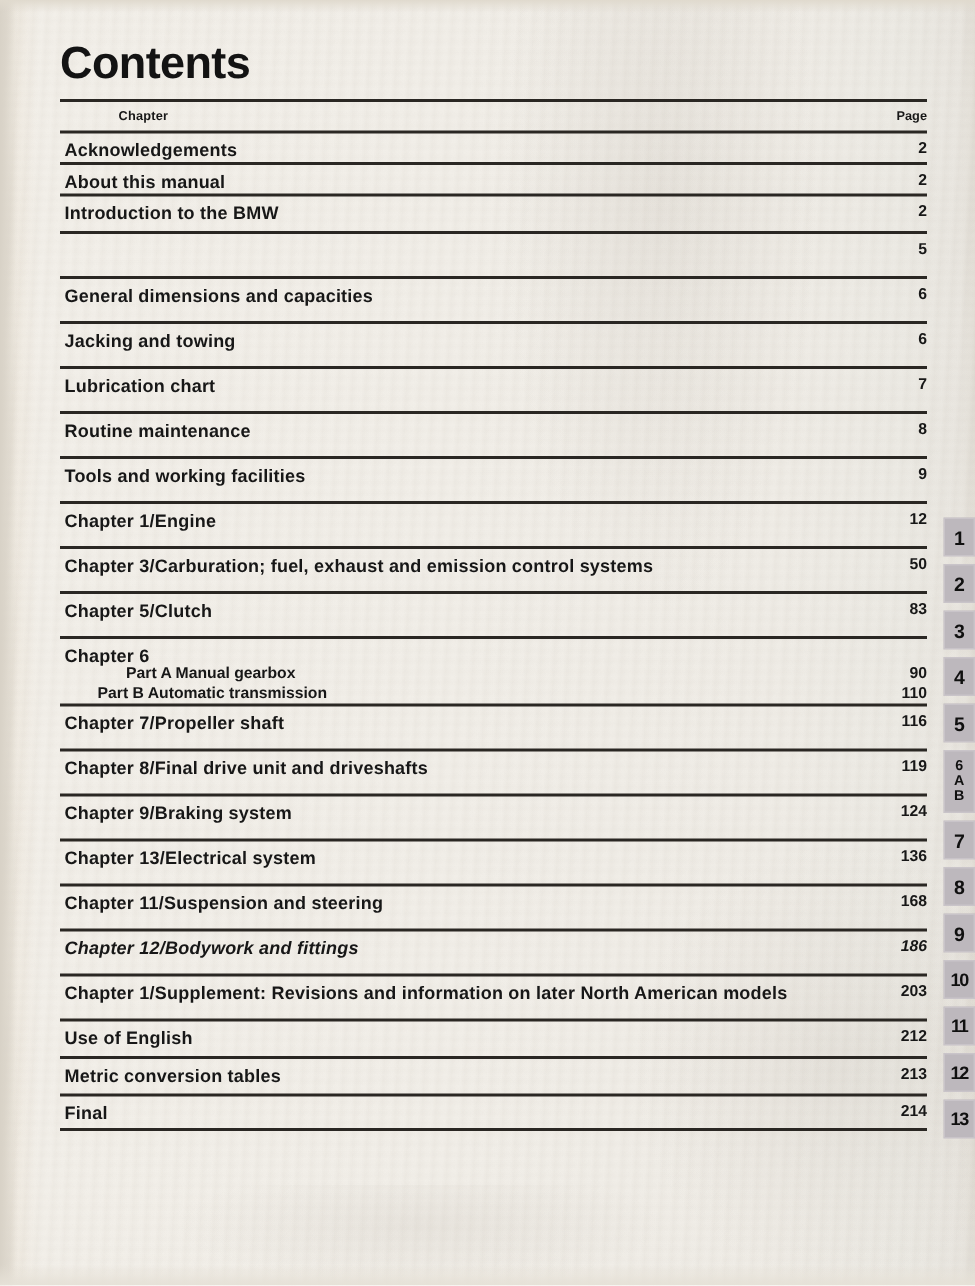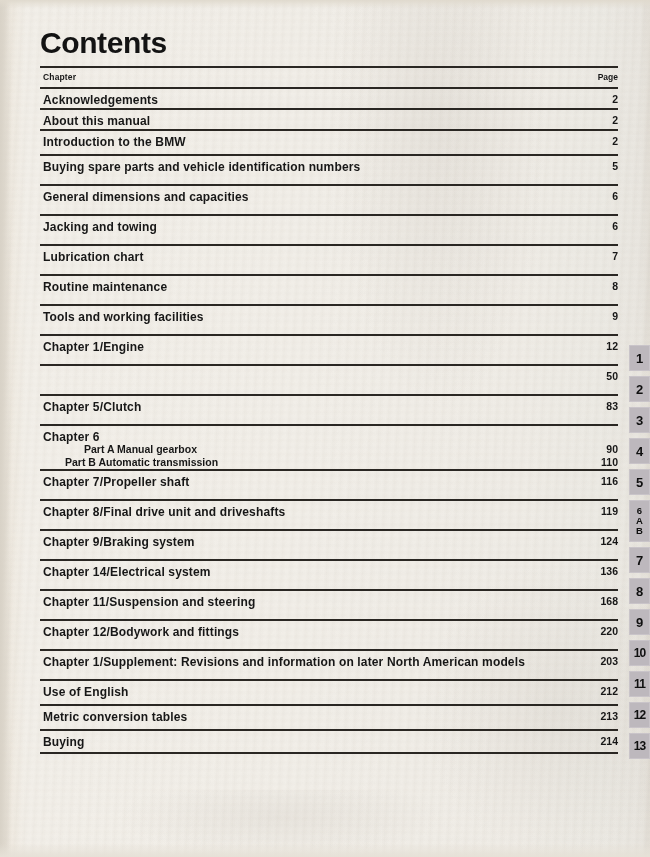--- a/index.html
+++ b/index.html
@@ -125,21 +125,21 @@
     position: absolute;
     right: 0px;
     top: 4px;
     font-size: 10.5px;
     font-weight: bold;
     text-align: center;
     color: #171717;
   }
 
   .row.head .label,
-  .row.head .page { font-size: 8.5px; }
+  .row.head .page { font-size: 8.5px; margin-left: 36px; }
 
   
   .row.multi .label { top: 4px; }
   .row.multi .sub {
     position: absolute;
     left: 25px;
     font-size: 10.5px;
     font-weight: bold;
     white-space: nowrap;
     color: #171717;
@@ -208,21 +208,20 @@
       </div>
       <div class="row" style="height: 21px;">
         <span class="label">About this manual</span>
         <span class="page">2</span>
       </div>
       <div class="row" style="height: 25px;">
         <span class="label">Introduction to the BMW</span>
         <span class="page">2</span>
       </div>
       <div class="row" style="height: 30px;">
-        <span class="label">Buying spare parts and vehicle identification numbers</span>
         <span class="page">5</span>
       </div>
       <div class="row" style="height: 30px;">
         <span class="label">General dimensions and capacities</span>
         <span class="page">6</span>
       </div>
       <div class="row" style="height: 30px;">
         <span class="label">Jacking and towing</span>
         <span class="page">6</span>
       </div>
@@ -236,20 +235,21 @@
       </div>
       <div class="row" style="height: 30px;">
         <span class="label">Tools and working facilities</span>
         <span class="page">9</span>
       </div>
       <div class="row" style="height: 30px;">
         <span class="label">Chapter 1/Engine</span>
         <span class="page">12</span>
       </div>
       <div class="row" style="height: 30px;">
+        <span class="label">Chapter 3/Carburation; fuel, exhaust and emission control systems</span>
         <span class="page">50</span>
       </div>
       <div class="row" style="height: 30px;">
         <span class="label">Chapter 5/Clutch</span>
         <span class="page">83</span>
       </div>
       <div class="row multi" style="height: 45px;">
         <span class="label">Chapter 6</span>
         <span class="sub l1">Part A Manual gearbox</span>
         <span class="sub l2">Part B Automatic transmission</span>
@@ -262,45 +262,45 @@
       </div>
       <div class="row" style="height: 30px;">
         <span class="label">Chapter 8/Final drive unit and driveshafts</span>
         <span class="page">119</span>
       </div>
       <div class="row" style="height: 30px;">
         <span class="label">Chapter 9/Braking system</span>
         <span class="page">124</span>
       </div>
       <div class="row" style="height: 30px;">
-        <span class="label">Chapter 14/Electrical system</span>
+        <span class="label">Chapter 13/Electrical system</span>
         <span class="page">136</span>
       </div>
       <div class="row" style="height: 30px;">
         <span class="label">Chapter 11/Suspension and steering</span>
         <span class="page">168</span>
       </div>
-      <div class="row" style="height: 30px;">
+      <div class="row" style="height: 30px; font-style: italic;">
         <span class="label">Chapter 12/Bodywork and fittings</span>
-        <span class="page">220</span>
+        <span class="page">186</span>
       </div>
       <div class="row" style="height: 30px;">
         <span class="label">Chapter 1/Supplement: Revisions and information on later North American models</span>
         <span class="page">203</span>
       </div>
       <div class="row" style="height: 25px;">
         <span class="label">Use of English</span>
         <span class="page">212</span>
       </div>
       <div class="row" style="height: 25px;">
         <span class="label">Metric conversion tables</span>
         <span class="page">213</span>
       </div>
       <div class="row" style="height: 25px;">
-        <span class="label">Buying</span>
+        <span class="label">Final</span>
         <span class="page">214</span>
       </div>
     </div>
 
   <div id="tabs">
       <div class="tab" style="top: 345px; height: 26px;">
         <span>1</span>
       </div>
       <div class="tab" style="top: 376px; height: 26px;">
         <span>2</span>

